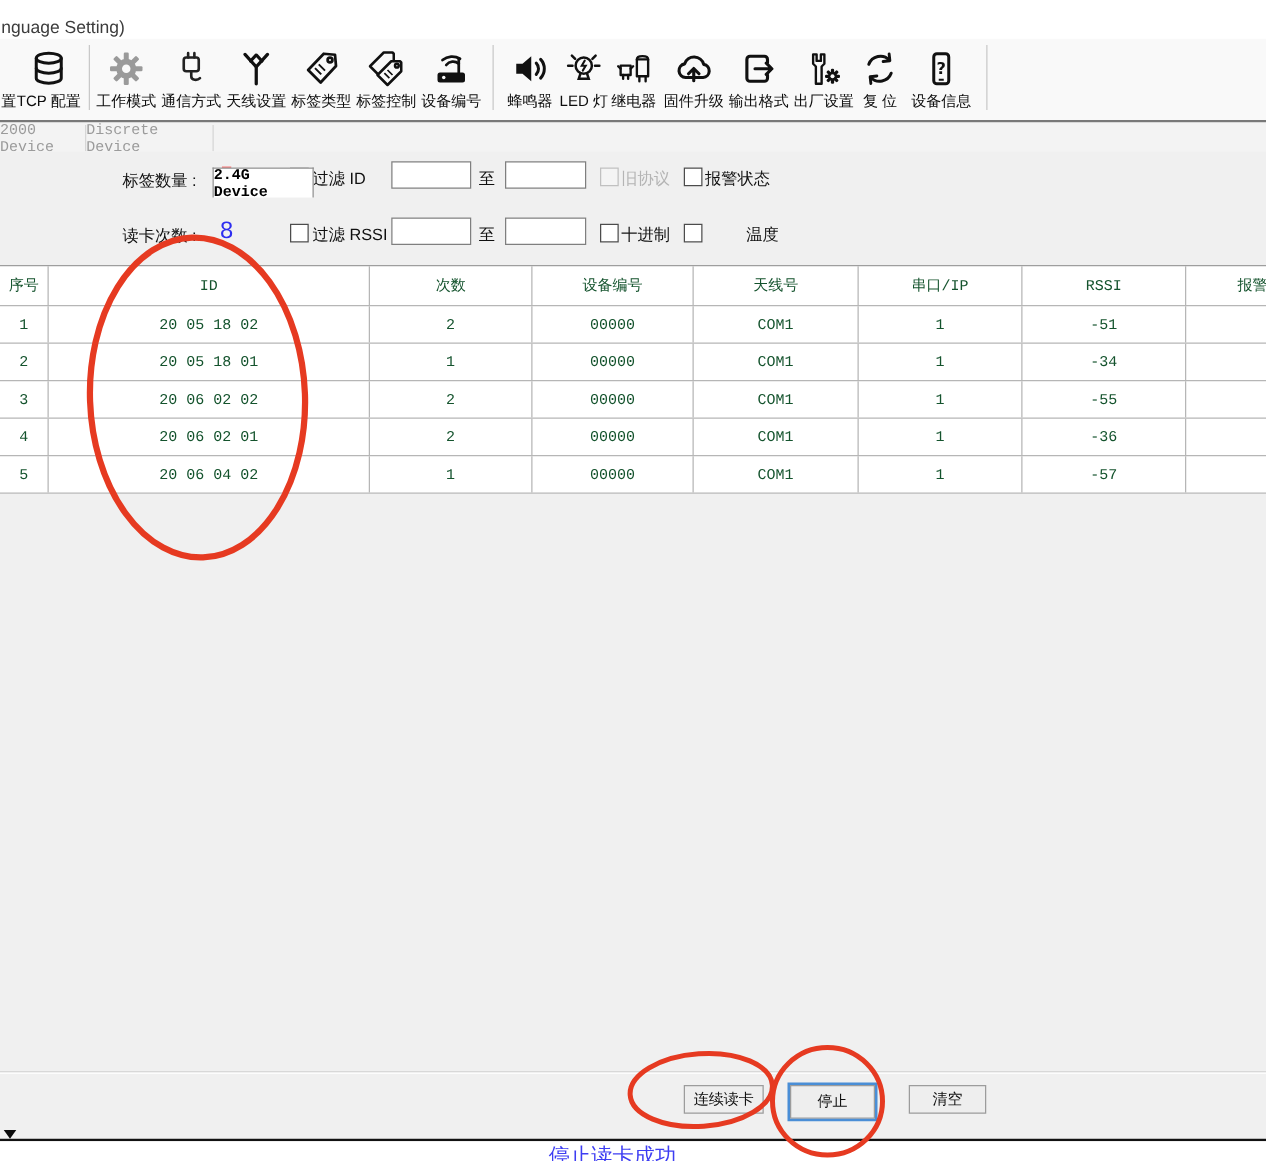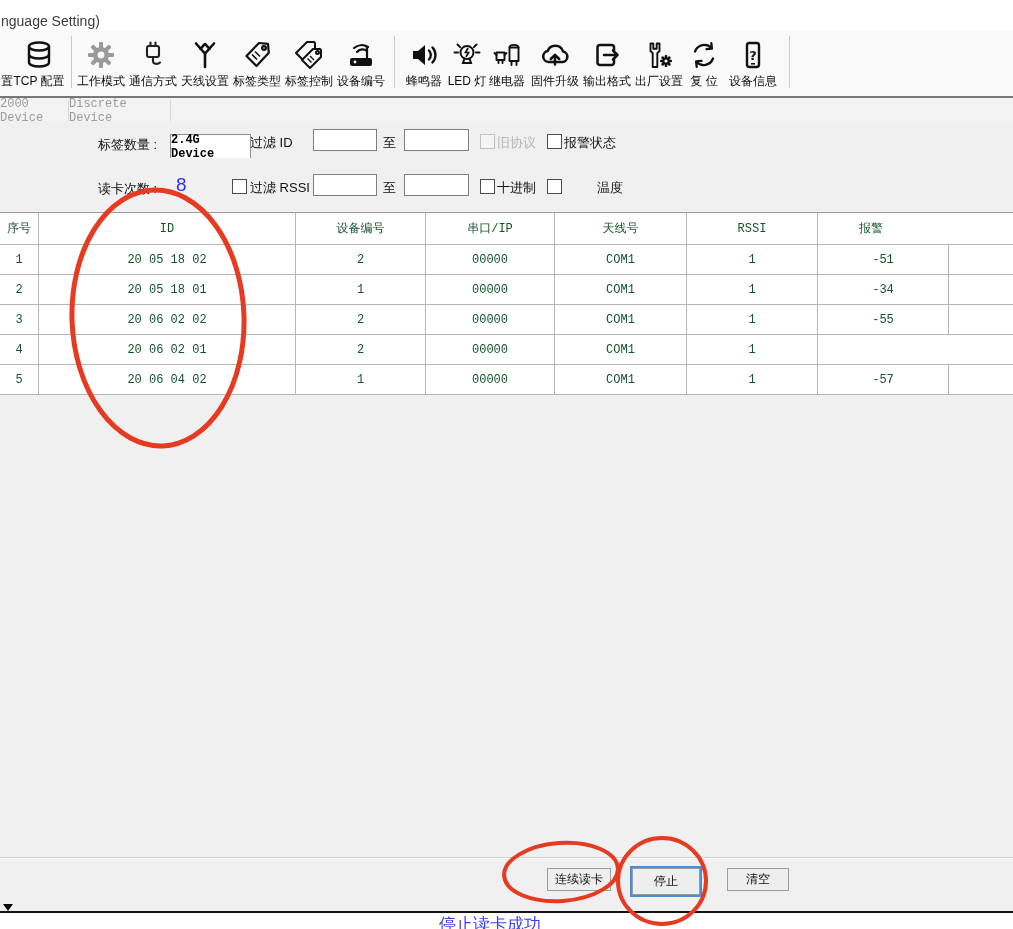--- a/index.html
+++ b/index.html
@@ -297,23 +297,24 @@
   <input class="tin" style="left: 404px; top: 174px; width: 65px;" value="">
   <span class="cb" style="left:480px;top:179px"></span>
   <span class="cblabel" style="left:497px;top:179px">十进制</span>
   <span class="cb" style="left:547px;top:179px"></span>
   <span class="cblabel" style="left:597px;top:179px">温度</span>
 
   <div class="rtable">
     <div class="trow hrow">
       <div class="cell">序号</div>
       <div class="cell">ID</div>
+      <div class="cell">次数</div>
       <div class="cell">设备编号</div>
+      <div class="cell">天线号</div>
       <div class="cell">串口/IP</div>
-      <div class="cell">天线号</div>
       <div class="cell">RSSI</div>
       <div class="cell hlast">报警</div>
     </div>
     <div class="trow">
       <div class="cell">1</div>
       <div class="cell">20 05 18 02</div>
       <div class="cell">2</div>
       <div class="cell">00000</div>
       <div class="cell">COM1</div>
       <div class="cell">1</div>
@@ -340,20 +341,21 @@
       <div class="cell">-55</div>
       <div class="cell"></div>
     </div>
     <div class="trow">
       <div class="cell">4</div>
       <div class="cell">20 06 02 01</div>
       <div class="cell">2</div>
       <div class="cell">00000</div>
       <div class="cell">COM1</div>
       <div class="cell">1</div>
+      <div class="cell">-36</div>
       <div class="cell"></div>
     </div>
     <div class="trow">
       <div class="cell">5</div>
       <div class="cell">20 06 04 02</div>
       <div class="cell">1</div>
       <div class="cell">00000</div>
       <div class="cell">COM1</div>
       <div class="cell">1</div>
       <div class="cell">-57</div>

